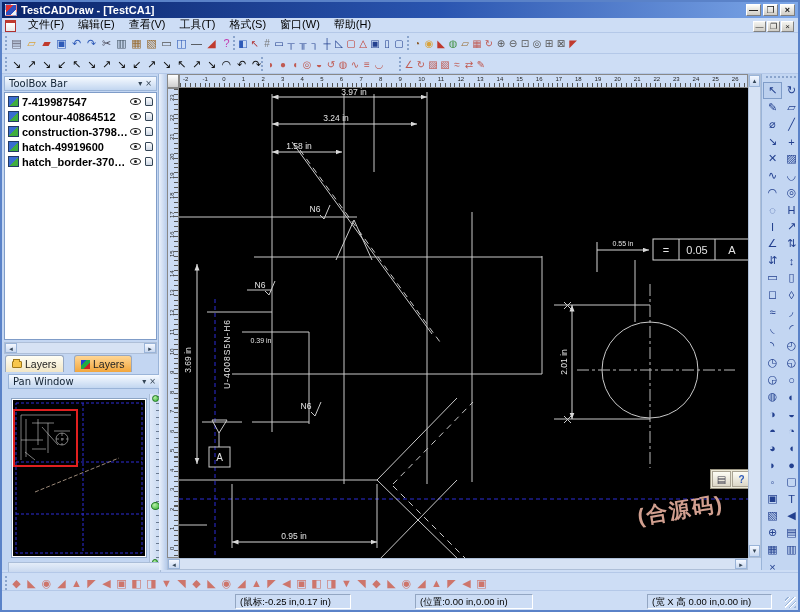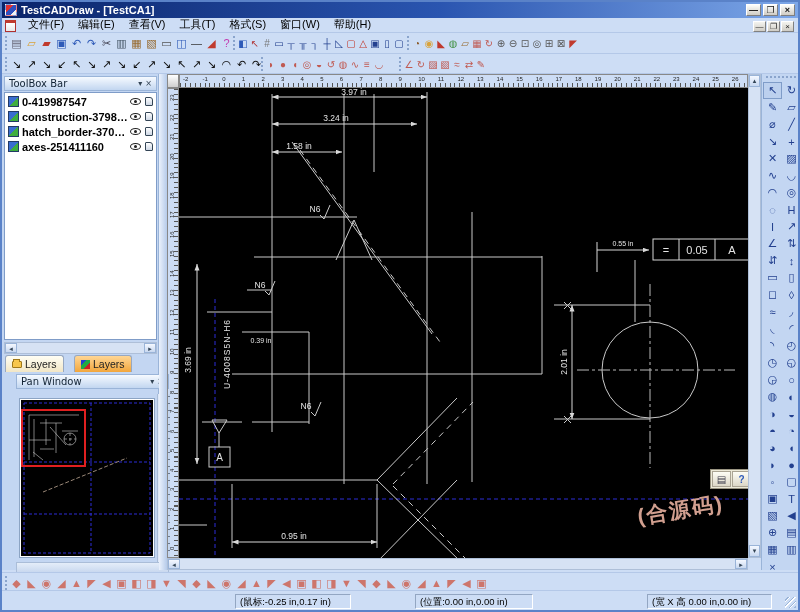--- a/index.html
+++ b/index.html
@@ -358,58 +358,64 @@
   <div class="phead" style="top:2px">
     <span>ToolBox Bar</span>
     <span class="phbtns">
       <span>▾</span>
       <span>×</span>
     </span>
   </div>
   <div class="listbox">
     <div class="lrow">
         <span class="licon"></span>
-        <span class="lname">0-419987547</span>
+        <span class="lname">7-419987547</span>
+        <span class="leye"></span>
+        <span class="lprn"></span>
+      </div>
+    <div class="lrow">
+        <span class="licon"></span>
+        <span class="lname">contour-40864512</span>
         <span class="leye"></span>
         <span class="lprn"></span>
       </div>
     <div class="lrow">
         <span class="licon"></span>
         <span class="lname">construction-3798904...</span>
         <span class="leye"></span>
         <span class="lprn"></span>
       </div>
     <div class="lrow">
         <span class="licon"></span>
-        <span class="lname">hatch_border-370039...</span>
+        <span class="lname">hatch-49919600</span>
         <span class="leye"></span>
         <span class="lprn"></span>
       </div>
     <div class="lrow">
         <span class="licon"></span>
-        <span class="lname">axes-251411160</span>
+        <span class="lname">hatch_border-370039...</span>
         <span class="leye"></span>
         <span class="lprn"></span>
       </div>
   </div>
   <div class="hscroll" style="left:2px;top:268px;width:153px;height:12px">
     <span class="sbtn">◂</span>
       <span class="strack"></span>
       <span class="sbtn">▸</span>
   </div>
   <div class="tab" id="tab-layers" style="left:3px;top:281px;background:linear-gradient(#fffef4,#f2e6c6)">
     <span class="foldericon"></span>
     <span>Layers</span>
   </div>
   <div class="tab" id="tab-toolbox" style="left:72px;top:281px;background:linear-gradient(#ffd694,#f2a63c)">
     <span class="tbxicon"></span>
     <span>Layers</span>
   </div>
 
-  <div style="position:absolute;left:12px;top:300px;width:145px;height:196px">
+  <div style="position:absolute;left:4px;top:300px;width:145px;height:196px">
     <div class="phead" style="top:0">
       <span>Pan Window</span>
       <span class="phbtns">
         <span>▾</span>
         <span>×</span>
       </span>
     </div>
     <div class="thumbwrap">
       <svg width="132" height="156">
         <rect x="0" y="0" width="132" height="156" fill="#000"></rect>

